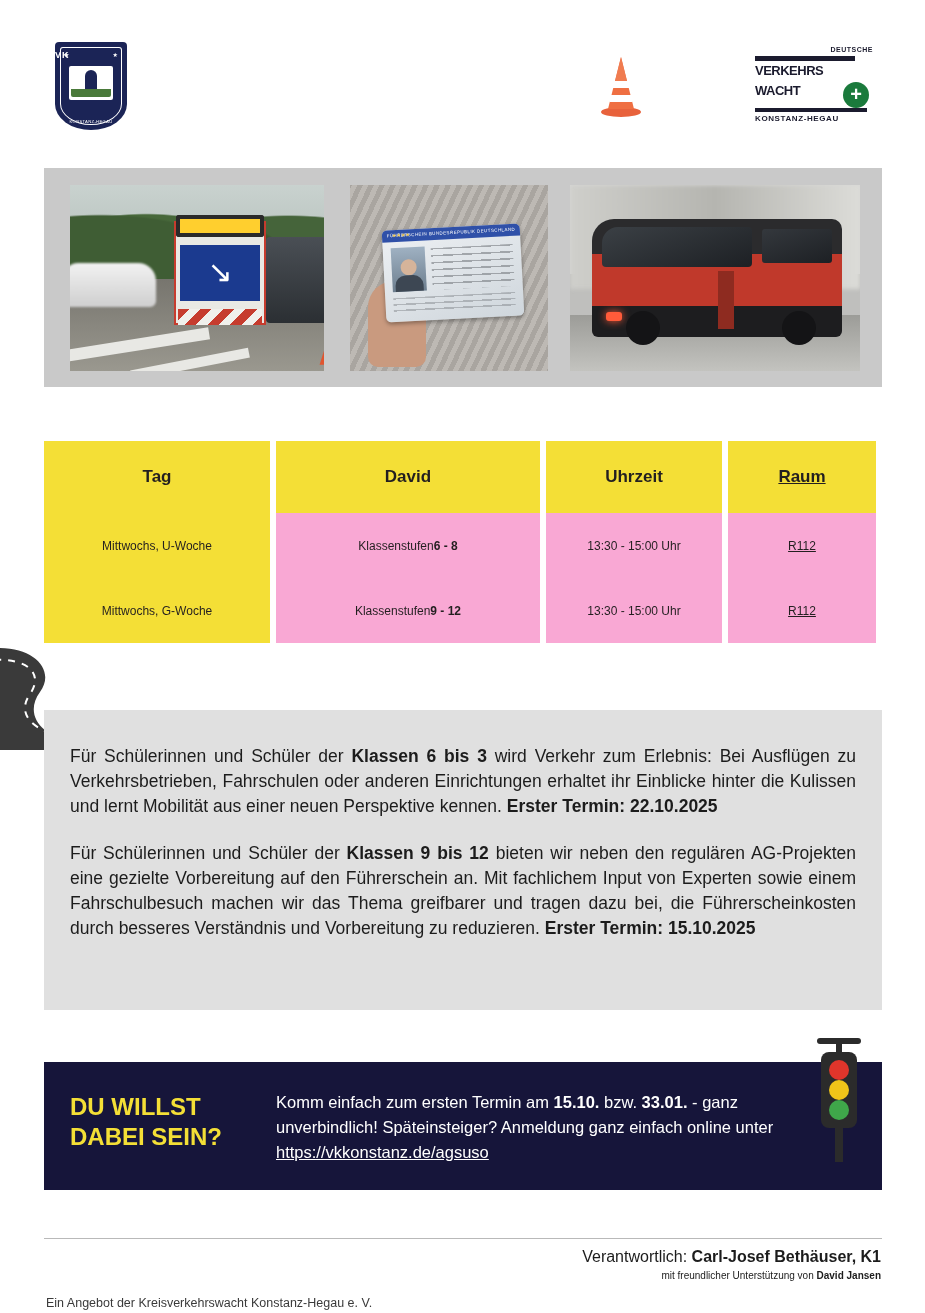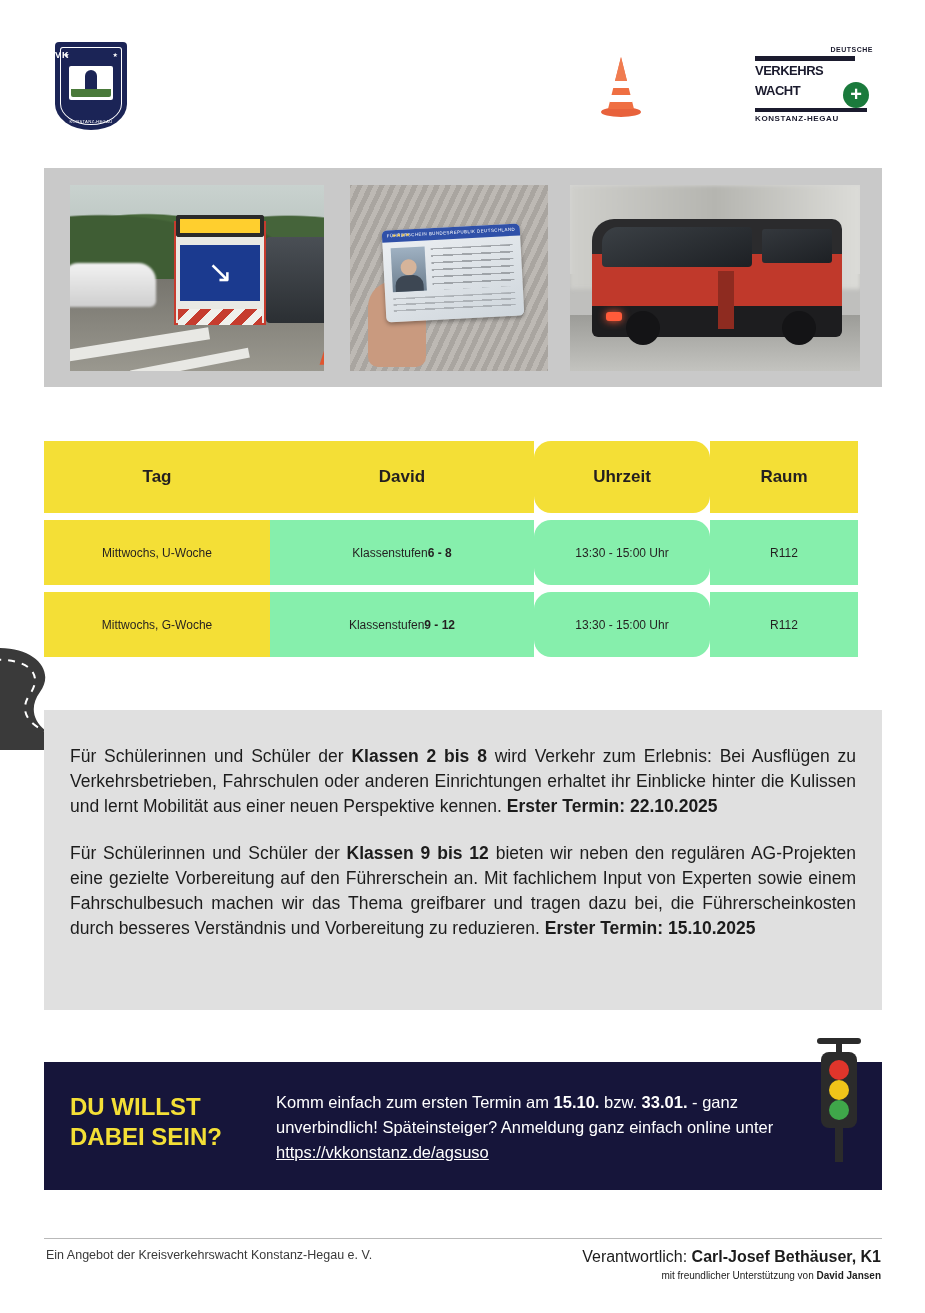--- a/index.html
+++ b/index.html
@@ -256,35 +256,35 @@
   .p3-wheel.w2 { left:190px; }
   .p3-light { position:absolute; left:14px; bottom:16px; width:16px; height:9px;
     border-radius:3px; background:#ff5b3a; box-shadow:0 0 8px #ff5b3a; }
 
   
   .table {
     position: absolute;
     left: 44px; top: 441px;
     width: 838px;
   }
-  .trow { display: flex; margin-bottom: 7px; }
+  .trow { display: flex; gap: 6px; }
   .tcell {
     display: flex; align-items: center; justify-content: center;
     text-align: center;
     font-size: 12px;
     padding: 6px 8px;
   }
   .th { background: #f4df36; font-weight: bold; font-size: 17px; height: 72px; }
   .td { height: 65px; }
   .c-day { width: 226px; }
   .c-group { width: 264px; }
-  .c-time { width: 176px; border-radius: 17px; }
-  .c-room { width: 148px; }
+  .c-time { width: 176px; }
+  .c-room { width: 148px; text-decoration: underline; }
   .td.c-day { background: #f4df36; }
-  .td.c-group, .td.c-time, .td.c-room { background: #86efac; }
+  .td.c-group, .td.c-time, .td.c-room { background: #f9a8d4; }
   .td b { font-weight: bold; }
 
   
   .road-deco {
     position: absolute;
     left: 0; top: 640px;
     width: 74px; height: 110px;
   }
 
   
@@ -335,21 +335,21 @@
     right: 36px; top: -30px;
     width: 56px; height: 130px;
   }
 
   
   .footer-rule {
     position: absolute; left: 44px; top: 1238px; width: 838px; height: 1px;
     background: #b9b9b9;
   }
   .footer-left {
-    position: absolute; left: 46px; top: 1248px;
+    position: absolute; left: 46px; top: 1296px;
     font-size: 12.5px; color: #3a3a3a;
   }
   .footer-right {
     position: absolute; right: 44px; top: 1248px;
     text-align: right;
   }
   .fr1 { font-size: 16px; color: #1c1c1c; }
   .fr1 b { font-weight: bold; }
   .fr2 { font-size: 10px; color: #1c1c1c; margin-top: 4px; }
   .fr2 b { font-weight: bold; }
@@ -476,21 +476,21 @@
 
 <div class="road-deco">
   <svg width="74" height="110" viewBox="0 0 74 110">
     <path d="M -6 8 C 34 6, 56 30, 40 52 C 24 74, 40 96, 74 102 L 74 110 L -6 110 Z" fill="#3a3a3a"></path>
     <path d="M -6 20 C 28 18, 44 34, 30 54 C 16 74, 32 92, 70 98" fill="none" stroke="#ffffff" stroke-width="2" stroke-dasharray="7 7"></path>
   </svg>
 </div>
 
 <div class="textblock">
   <p class="para">
-    <span>Für Schülerinnen und Schüler der </span><b>Klassen 2 bis 8</b><span> wird Verkehr zum Erlebnis: Bei Ausflügen zu Verkehrsbetrieben, Fahrschulen oder anderen Einrichtungen erhaltet ihr Einblicke hinter die Kulissen und lernt Mobilität aus einer neuen Perspektive kennen. </span><b>Erster Termin: 22.10.2025</b>
+    <span>Für Schülerinnen und Schüler der </span><b>Klassen 6 bis 3</b><span> wird Verkehr zum Erlebnis: Bei Ausflügen zu Verkehrsbetrieben, Fahrschulen oder anderen Einrichtungen erhaltet ihr Einblicke hinter die Kulissen und lernt Mobilität aus einer neuen Perspektive kennen. </span><b>Erster Termin: 22.10.2025</b>
   </p>
   <p class="para">
     <span>Für Schülerinnen und Schüler der </span><b>Klassen 9 bis 12</b><span> bieten wir neben den regulären AG-Projekten eine gezielte Vorbereitung auf den Führerschein an. Mit fachlichem Input von Experten sowie einem Fahrschulbesuch machen wir das Thema greifbarer und tragen dazu bei, die Führerscheinkosten durch besseres Verständnis und Vorbereitung zu reduzieren. </span><b>Erster Termin: 15.10.2025</b>
   </p>
 </div>
 
 <div class="cta">
   <div class="cta-head">
     <div>DU WILLST</div>
     <div>DABEI SEIN?</div>

